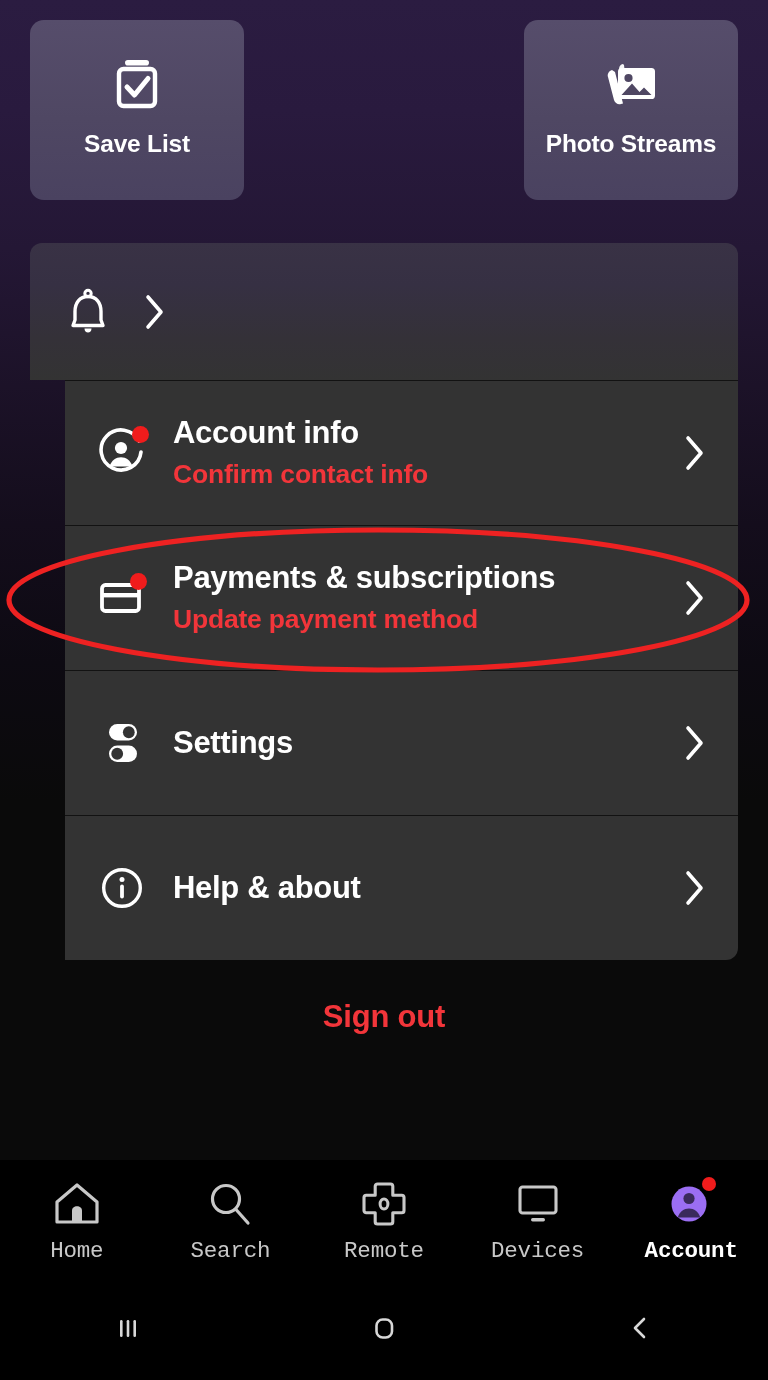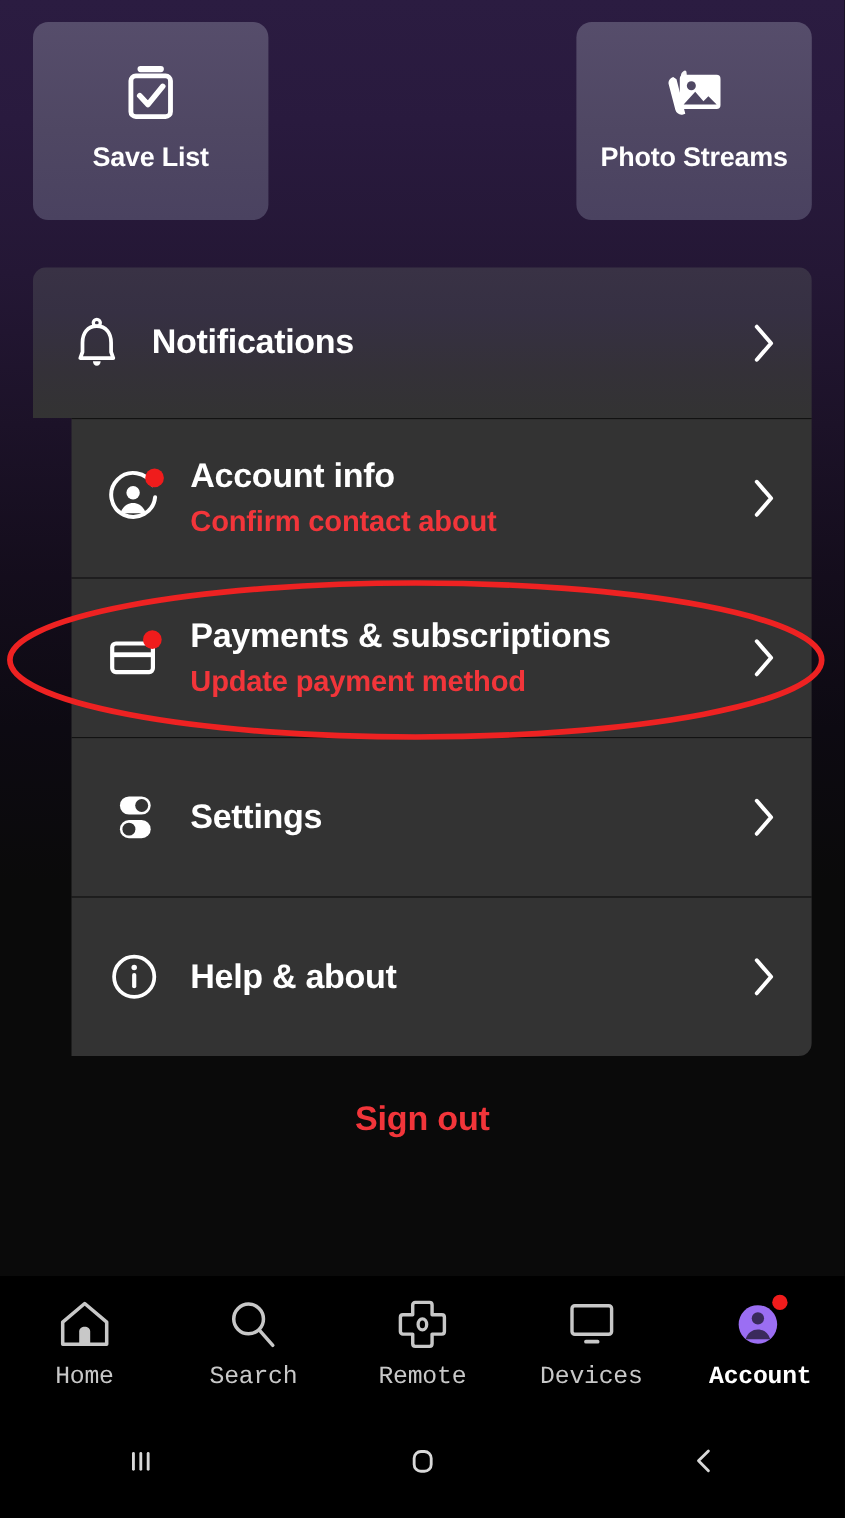--- a/index.html
+++ b/index.html
@@ -213,42 +213,39 @@
   <div class="menu-card">
 
     <div class="menu-row first">
       <div class="row-icon">
         <svg width="46" height="50" viewBox="0 0 46 50">
           <circle cx="23" cy="6.5" r="3.2" fill="none" stroke="#fff" stroke-width="3"></circle>
           <path d="M23 9.5 C14.5 9.5 10 16 10 24.5 L10 33 L8 38.5 L38 38.5 L36 33 L36 24.5 C36 16 31.5 9.5 23 9.5 Z" fill="none" stroke="#fff" stroke-width="3.4" stroke-linejoin="round"></path>
           <path d="M19.5 41.5 C19.5 44 21 45.6 23 45.6 C25 45.6 26.5 44 26.5 41.5 Z" fill="#fff"></path>
         </svg>
       </div>
-      <div class="row-text">
-        <div class="row-title">Notifications</div>
-      </div>
       <div class="row-chevron">
         <svg width="24" height="40" viewBox="0 0 24 40">
           <path d="M5 5 L18 20 L5 35" fill="none" stroke="#fff" stroke-width="3.6" stroke-linecap="round" stroke-linejoin="round"></path>
         </svg>
       </div>
     </div>
 
     <div class="menu-row plain">
       <div class="row-icon">
         <svg width="52" height="52" viewBox="0 0 52 52">
           <path d="M42 14 A20 20 0 1 0 44 25" fill="none" stroke="#fff" stroke-width="3.6" stroke-linecap="round"></path>
           <circle cx="24" cy="21" r="6.1" fill="#fff"></circle>
           <path d="M12.5 39.5 C14.5 33.2 19 30.2 24 30.2 C29 30.2 33.5 33.2 35.5 39.5 Z" fill="#fff"></path>
         </svg>
         <div class="badge-dot"></div>
       </div>
       <div class="row-text">
         <div class="row-title">Account info</div>
-        <div class="row-sub">Confirm contact about</div>
+        <div class="row-sub">Confirm contact info</div>
       </div>
       <div class="row-chevron">
         <svg width="24" height="40" viewBox="0 0 24 40">
           <path d="M5 5 L18 20 L5 35" fill="none" stroke="#fff" stroke-width="3.6" stroke-linecap="round" stroke-linejoin="round"></path>
         </svg>
       </div>
     </div>
 
     <div class="menu-row plain">
       <div class="row-icon">

